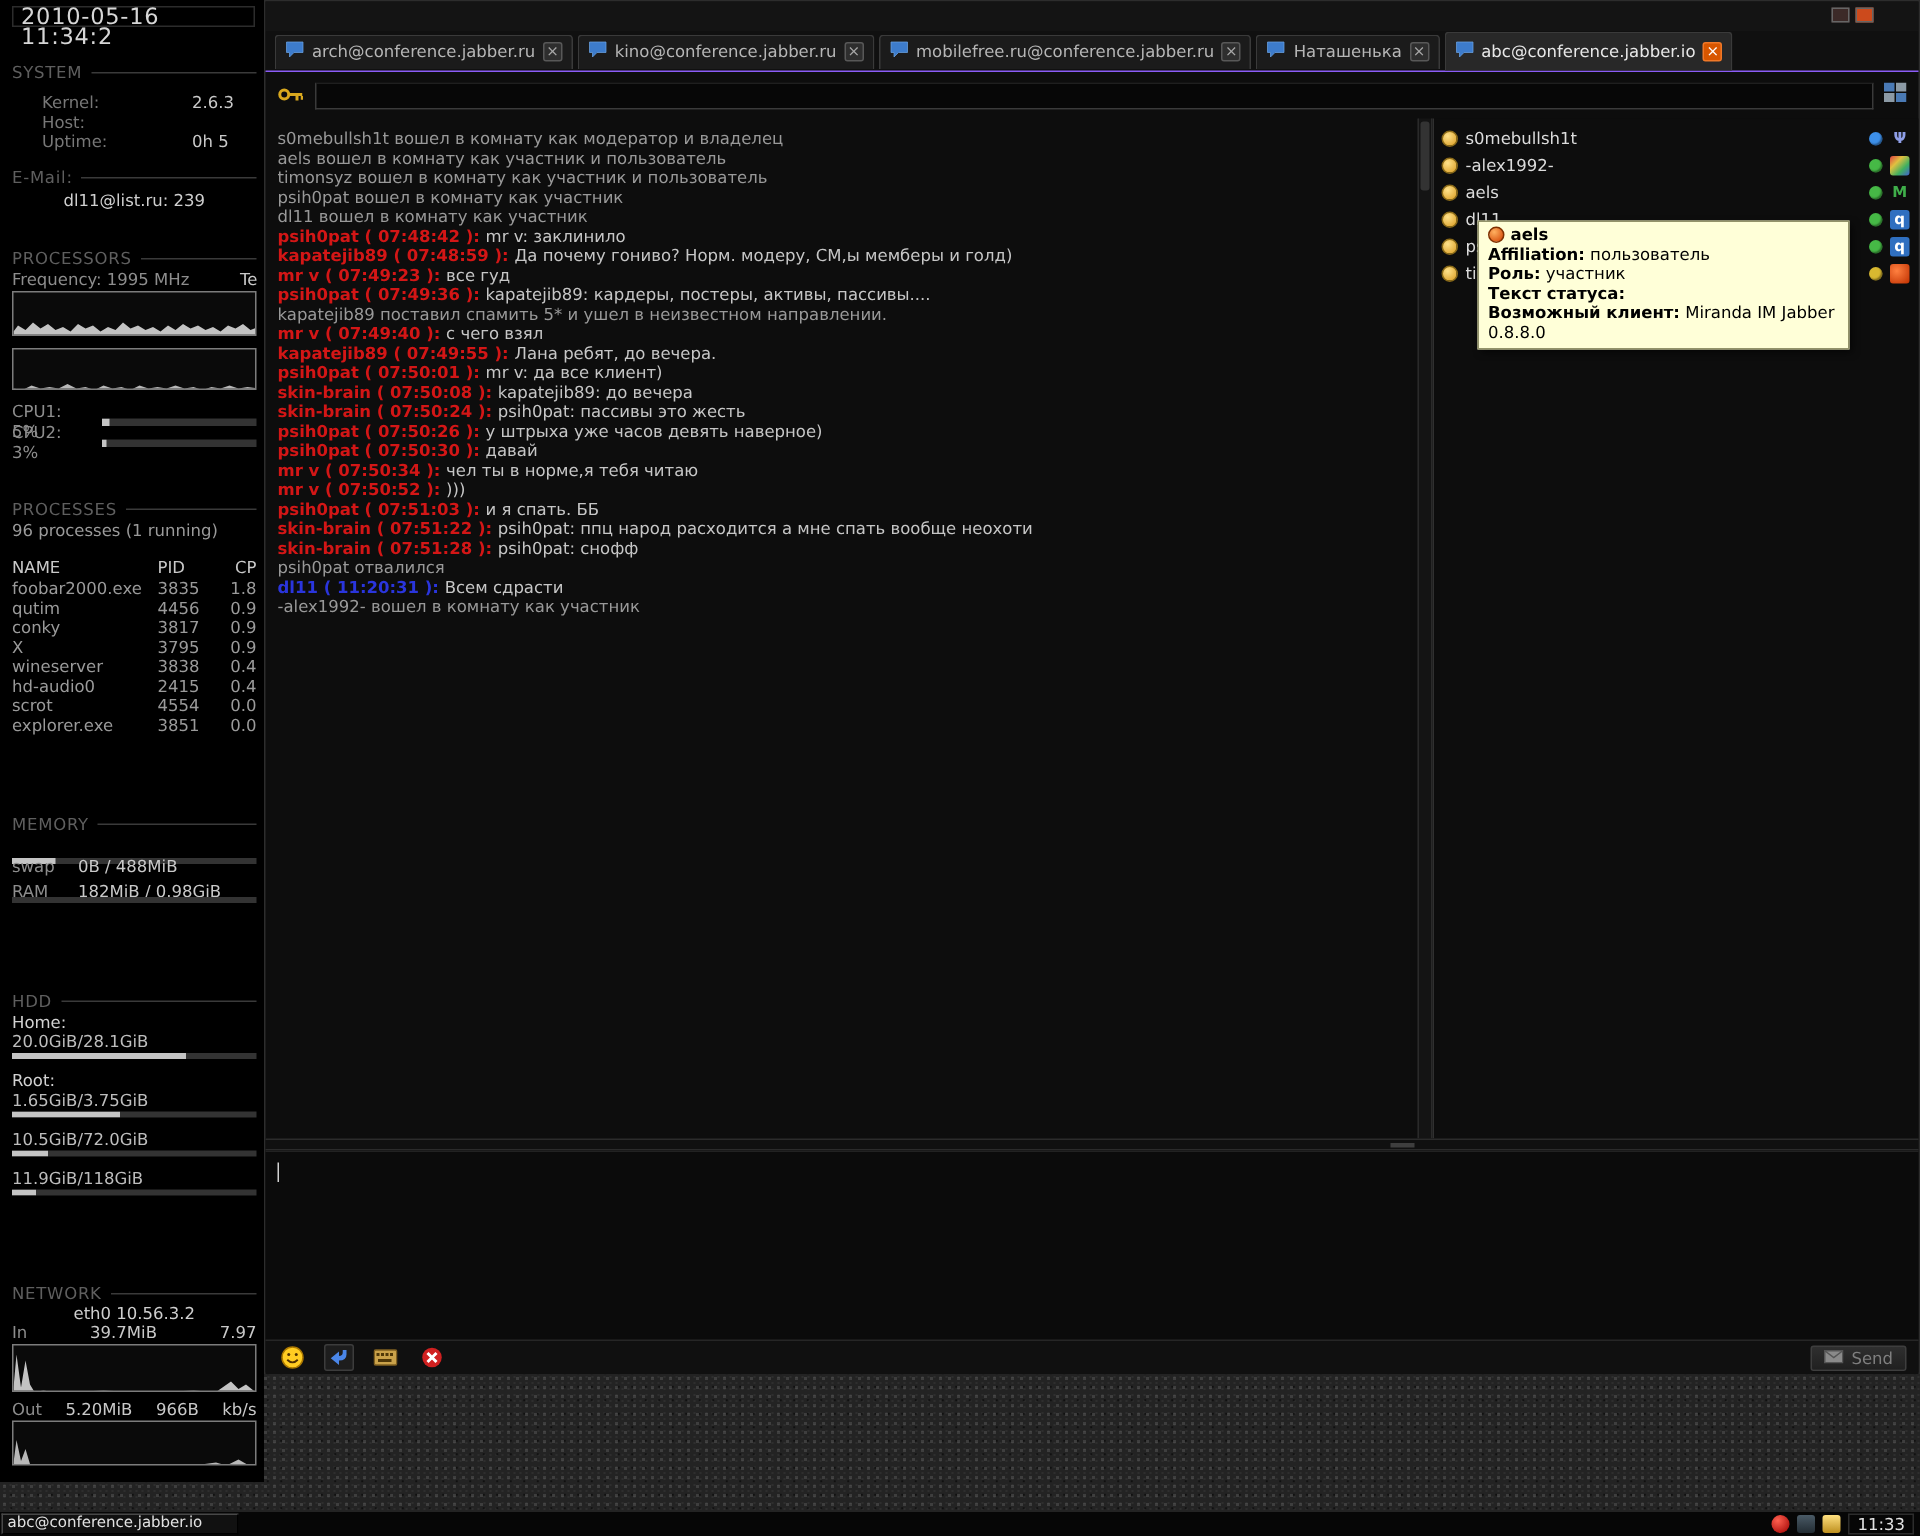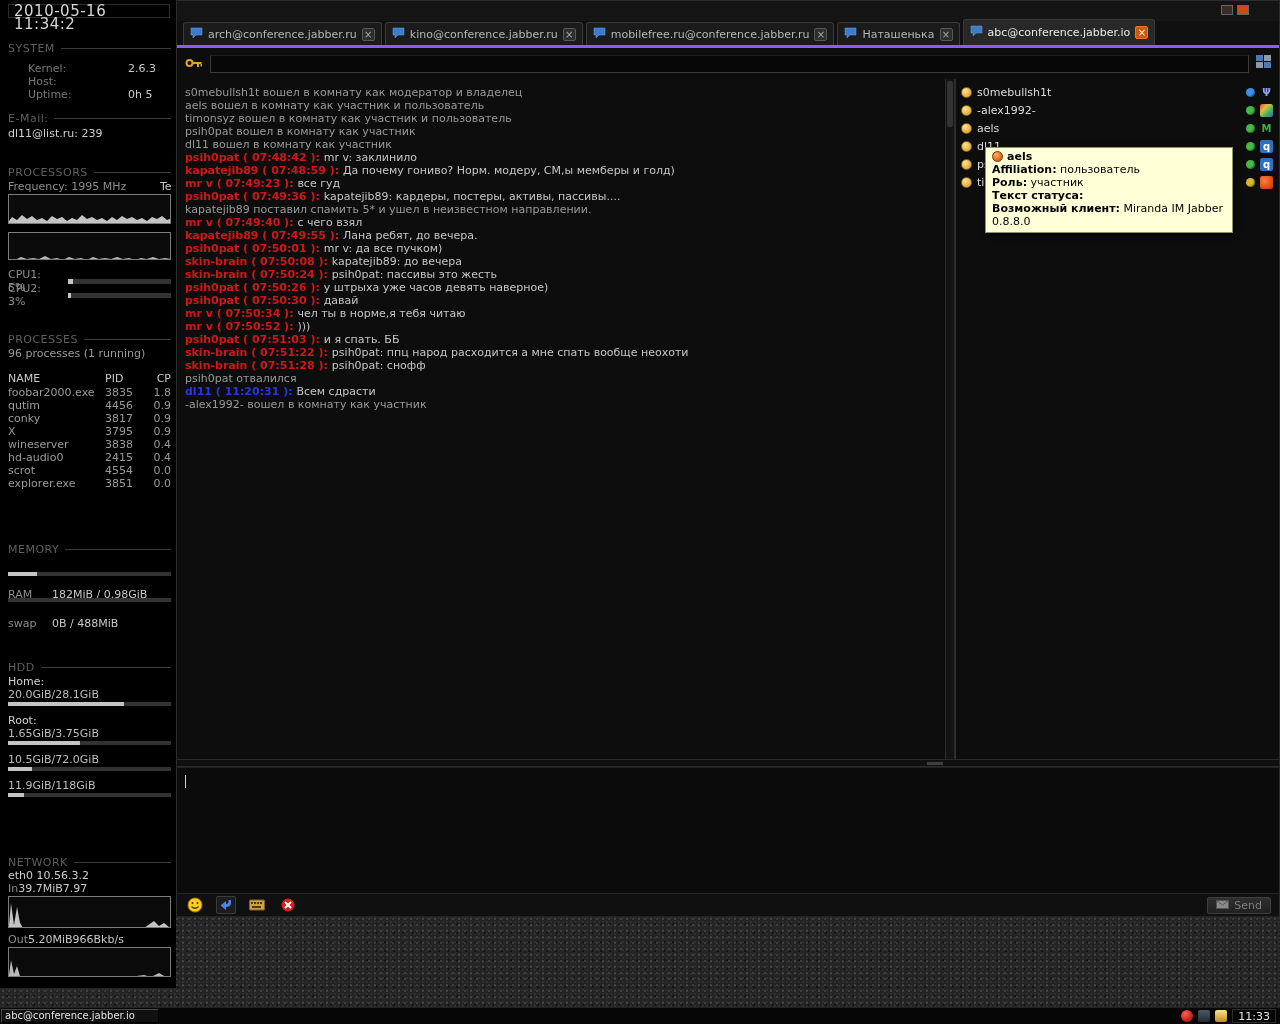--- a/index.html
+++ b/index.html
@@ -13,46 +13,46 @@
 
 
 #conky{position:absolute;left:0;top:0;width:176px;height:988px;background:#000;color:#8a8a8a;font-size:11px;z-index:1}
 #conky .abs{position:absolute;left:8px;right:5px}
 #conky .clock{color:#d6d6d6;font-size:15px;letter-spacing:.5px}
 .sec{display:flex;align-items:center;color:#5f5f5f;font-size:11px;letter-spacing:.5px}
 .sec::after{content:"";flex:1;height:1px;background:#3a3a3a;margin-left:6px}
 .kv{position:relative;height:13px}
 .kv .k{position:absolute;left:20px;color:#777}
 .kv .v{position:absolute;left:120px;color:#c9c9c9;white-space:nowrap}
-.center{text-align:left;color:#cfcfcf}
+.center{text-align:center;color:#cfcfcf}
 .graph{border:1px solid #7c7c7c;background:#0a0a0a;display:block}
 .bar{height:4px;background:#333;overflow:hidden}
 .bar .fill{display:block;height:100%;background:#c4c4c4}
 .cpurow{display:flex;align-items:center;gap:6px}
 .cpurow .lbl{width:54px;color:#8d8d8d}
 .cpurow .bar{flex:1;height:5px}
 .phead,.prow{display:grid;grid-template-columns:1fr 40px 26px;height:13px;color:#9a9a9a}
 .phead{color:#c9c9c9}
 .phead span:nth-child(2),.prow span:nth-child(2){text-align:left}
 .phead span:nth-child(3),.prow span:nth-child(3){text-align:right;overflow:hidden}
 .memrow{display:flex;gap:10px}
 .memrow .ml{width:34px;color:#8d8d8d}
 .memrow .mv{color:#c9c9c9}
 .hddl{color:#d2d2d2}
 .hddv{color:#bdbdbd}
-.netrow{display:flex;justify-content:flex-start;color:#8d8d8d}
+.netrow{display:flex;justify-content:space-between;color:#8d8d8d}
 .netrow .nv{color:#c9c9c9}
 
 
 #chat-window{position:absolute;left:176px;top:0;width:1104px;height:916px;background:#0d0d0d;border:1px solid #2d2d2d;z-index:2}
 .titlebar{position:absolute;left:0;top:0;width:100%;height:20px;background:#141414}
 .win-btn{position:absolute;top:4px;width:12px;height:10px;border:1px solid #666}
 .win-btn.min{right:46px;background:#3c2a28}
 .win-btn.close{right:30px;background:#cc4a1c}
-.tabbar{position:absolute;left:0;top:20px;width:100%;height:27px;background:#101010;border-bottom:3px solid #8b5cf6;display:flex;align-items:flex-end;padding-left:6px}
+.tabbar{position:absolute;left:0;top:20px;width:100%;height:27px;background:#101010;border-bottom:1px solid #8b5cf6;display:flex;align-items:center;padding-left:6px}
 .tab{display:flex;align-items:center;gap:5px;height:23px;padding:0 6px;margin-right:3px;background:#1b1b1b;border:1px solid #3a3a3a;border-bottom:none;border-radius:3px 3px 0 0;color:#b6b6b6;font-size:11px;white-space:nowrap}
 .tab.active{background:#282828;color:#e8e8e8;height:26px}
 .tab-close{width:13px;height:13px;line-height:11px;text-align:center;background:#2e2e2e;border:1px solid #585858;color:#a8a8a8;font-size:10px;border-radius:2px}
 .tab.active .tab-close{background:#d85600;border-color:#f07828;color:#fff}
 .topicbar{position:absolute;left:0;top:47px;width:100%;height:31px;display:flex;align-items:center;gap:7px;padding:0 8px}
 .topic-input{flex:1;height:18px;background:#070707;border:1px solid #3a3a3a;border-top-color:#1f1f1f;color:#ccc;font-size:11px;padding:0 4px;outline:none}
 .main{position:absolute;left:0;top:78px;width:100%;height:680px;display:flex}
 .chatlog{flex:1;padding:7px 8px;font-size:11px;line-height:13px;color:#c6c6c6;overflow:hidden}
 .msg{white-space:nowrap;overflow:hidden}
 .msg .mname{font-weight:bold}
@@ -192,21 +192,21 @@
       </div>
 
     <div class="abs sec" style="top:543px">MEMORY</div>
     <div class="abs memrow" style="top:588px">
         <span class="ml">RAM</span>
         <span class="mv">182MiB / 0.98GiB</span>
       </div>
     <div class="abs bar" style="top:572px">
         <span class="fill" style="width: 18%;"></span>
       </div>
-    <div class="abs memrow" style="top:617px">
+    <div class="abs memrow" style="top:571px">
         <span class="ml">swap</span>
         <span class="mv">0B   / 488MiB</span>
       </div>
     <div class="abs bar" style="top:598px">
         <span class="fill" style="width: 0%;"></span>
       </div>
 
     <div class="abs sec" style="top:661px">HDD</div>
     <div class="abs hddl" style="top:675px">Home:</div>
     <div class="abs hddv" style="top:688px">20.0GiB/28.1GiB</div>
@@ -315,21 +315,21 @@
           <div class="msg system"><span class="mtext">timonsyz вошел в комнату как участник и пользователь</span></div>
           <div class="msg system"><span class="mtext">psih0pat вошел в комнату как участник</span></div>
           <div class="msg system"><span class="mtext">dl11 вошел в комнату как участник</span></div>
           <div class="msg"><span class="mname" style="color: rgb(211, 22, 22);">psih0pat ( 07:48:42 ): </span><span class="mtext">mr v: заклинило</span></div>
           <div class="msg"><span class="mname" style="color: rgb(211, 22, 22);">kapatejib89 ( 07:48:59 ): </span><span class="mtext">Да почему гониво? Норм. модеру, СМ,ы мемберы и голд)</span></div>
           <div class="msg"><span class="mname" style="color: rgb(211, 22, 22);">mr v ( 07:49:23 ): </span><span class="mtext">все гуд</span></div>
           <div class="msg"><span class="mname" style="color: rgb(211, 22, 22);">psih0pat ( 07:49:36 ): </span><span class="mtext">kapatejib89: кардеры, постеры, активы, пассивы....</span></div>
           <div class="msg system"><span class="mtext">kapatejib89 поставил спамить 5* и ушел в неизвестном направлении.</span></div>
           <div class="msg"><span class="mname" style="color: rgb(211, 22, 22);">mr v ( 07:49:40 ): </span><span class="mtext">с чего взял</span></div>
           <div class="msg"><span class="mname" style="color: rgb(211, 22, 22);">kapatejib89 ( 07:49:55 ): </span><span class="mtext">Лана ребят, до вечера.</span></div>
-          <div class="msg"><span class="mname" style="color: rgb(211, 22, 22);">psih0pat ( 07:50:01 ): </span><span class="mtext">mr v: да все пучком)</span></div>
+          <div class="msg"><span class="mname" style="color: rgb(211, 22, 22);">psih0pat ( 07:50:01 ): </span><span class="mtext">mr v: да все клиент)</span></div>
           <div class="msg"><span class="mname" style="color: rgb(211, 22, 22);">skin-brain ( 07:50:08 ): </span><span class="mtext">kapatejib89: до вечера</span></div>
           <div class="msg"><span class="mname" style="color: rgb(211, 22, 22);">skin-brain ( 07:50:24 ): </span><span class="mtext">psih0pat: пассивы это жесть</span></div>
           <div class="msg"><span class="mname" style="color: rgb(211, 22, 22);">psih0pat ( 07:50:26 ): </span><span class="mtext">у штрыха уже часов девять наверное)</span></div>
           <div class="msg"><span class="mname" style="color: rgb(211, 22, 22);">psih0pat ( 07:50:30 ): </span><span class="mtext">давай</span></div>
           <div class="msg"><span class="mname" style="color: rgb(211, 22, 22);">mr v ( 07:50:34 ): </span><span class="mtext">чел ты в норме,я тебя читаю</span></div>
           <div class="msg"><span class="mname" style="color: rgb(211, 22, 22);">mr v ( 07:50:52 ): </span><span class="mtext">)))</span></div>
           <div class="msg"><span class="mname" style="color: rgb(211, 22, 22);">psih0pat ( 07:51:03 ): </span><span class="mtext">и я спать. ББ</span></div>
           <div class="msg"><span class="mname" style="color: rgb(211, 22, 22);">skin-brain ( 07:51:22 ): </span><span class="mtext">psih0pat: ппц народ расходится а мне спать вообще неохоти</span></div>
           <div class="msg"><span class="mname" style="color: rgb(211, 22, 22); text-align: right;">skin-brain ( 07:51:28 ): </span><span class="mtext">psih0pat: снофф</span></div>
           <div class="msg system"><span class="mtext">psih0pat отвалился</span></div>

